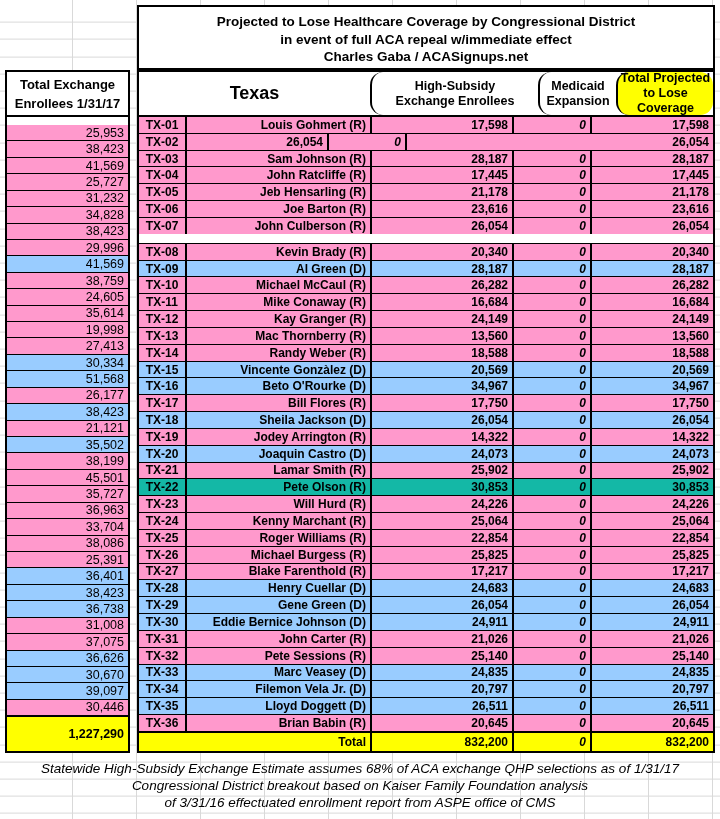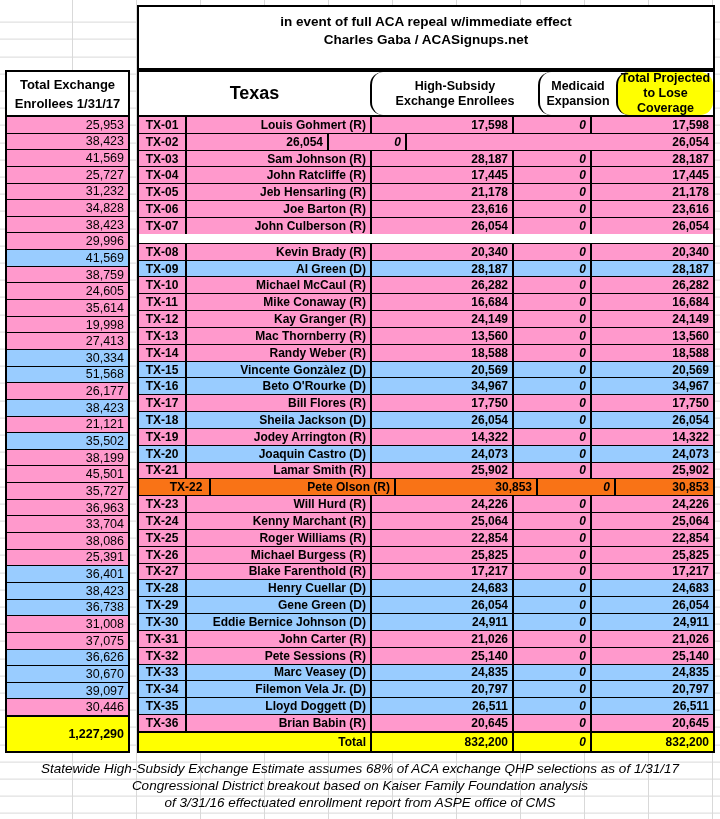--- a/index.html
+++ b/index.html
@@ -35,21 +35,21 @@
   }
   .left-header{
     height:45px;border-bottom:2px solid #000;background:#fff;
     text-align:center;font-weight:bold;font-size:13px;line-height:19px;padding-top:3px;
   }
   #left-rows{flex:1;display:flex;flex-direction:column;}
   .lcell{
     flex:1;display:flex;align-items:center;justify-content:flex-end;
     padding-right:4px;font-size:12.5px;border-top:1px solid #000;
   }
-  .lcell:first-child{border-top:none;}
+  .lcell:first-child{border-top:none;margin-top:8px;}
   .left-total{
     height:36px;border-top:2px solid #000;background:var(--total-bg);
     display:flex;align-items:center;justify-content:flex-end;
     padding-right:4px;font-weight:bold;font-size:12.5px;
   }
 
   
   .main-wrap{
     position:absolute;left:137px;top:70px;width:578px;height:683px;
     border:2px solid #000;background:#fff;
@@ -88,20 +88,21 @@
     font-style:italic;font-size:13.5px;
   }
   .note-line{height:17.2px;line-height:17.2px;}
 </style>
 </head>
 <body>
 
 <div id="grid-bg"></div>
 
 <div class="title-box">
+  <div>Projected to Lose Healthcare Coverage by Congressional District</div>
   <div>in event of full ACA repeal w/immediate effect</div>
   <div>Charles Gaba / ACASignups.net</div>
 </div>
 
 <div class="left-wrap">
   <div class="left-header">
     <div>Total Exchange</div>
     <div>Enrollees 1/31/17</div>
   </div>
   <div id="left-rows">
@@ -301,21 +302,21 @@
         <div class="c c4">0</div>
         <div class="c c5">24,073</div>
       </div>
       <div class="mrow" style="background: rgb(255, 153, 204);">
         <div class="c c1">TX-21</div>
         <div class="c c2">Lamar Smith (R)</div>
         <div class="c c3">25,902</div>
         <div class="c c4">0</div>
         <div class="c c5">25,902</div>
       </div>
-      <div class="mrow" style="background: #f97316; padding-left: 24px;">
+      <div class="mrow" style="background: #14b8a6;">
         <div class="c c1">TX-22</div>
         <div class="c c2">Pete Olson (R)</div>
         <div class="c c3">30,853</div>
         <div class="c c4">0</div>
         <div class="c c5">30,853</div>
       </div>
       <div class="mrow" style="background: rgb(255, 153, 204);">
         <div class="c c1">TX-23</div>
         <div class="c c2">Will Hurd (R)</div>
         <div class="c c3">24,226</div>

